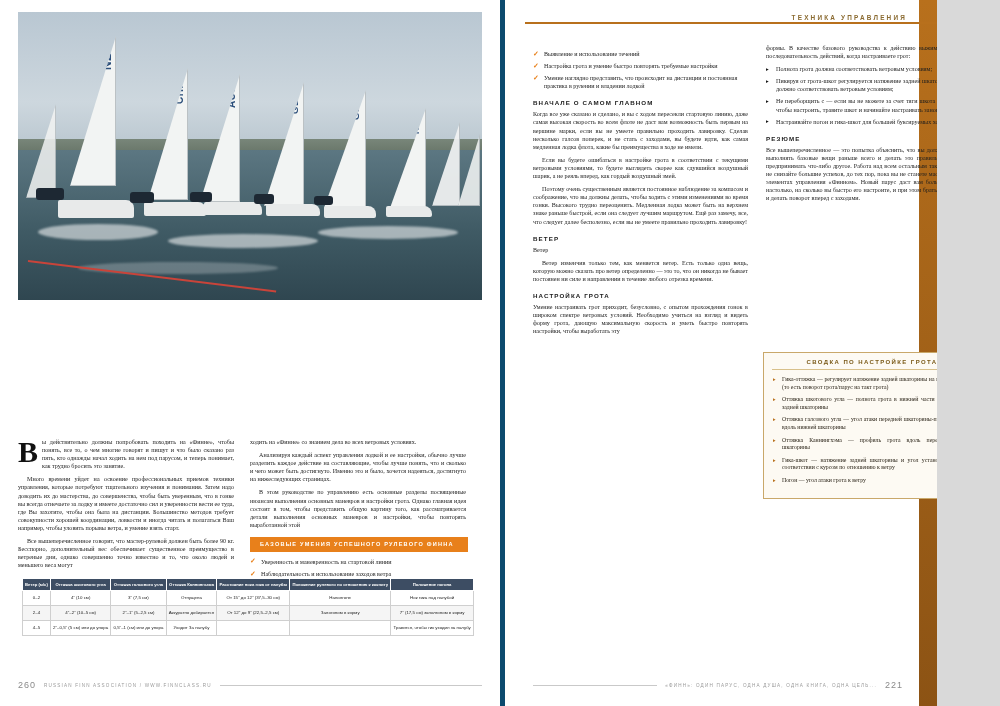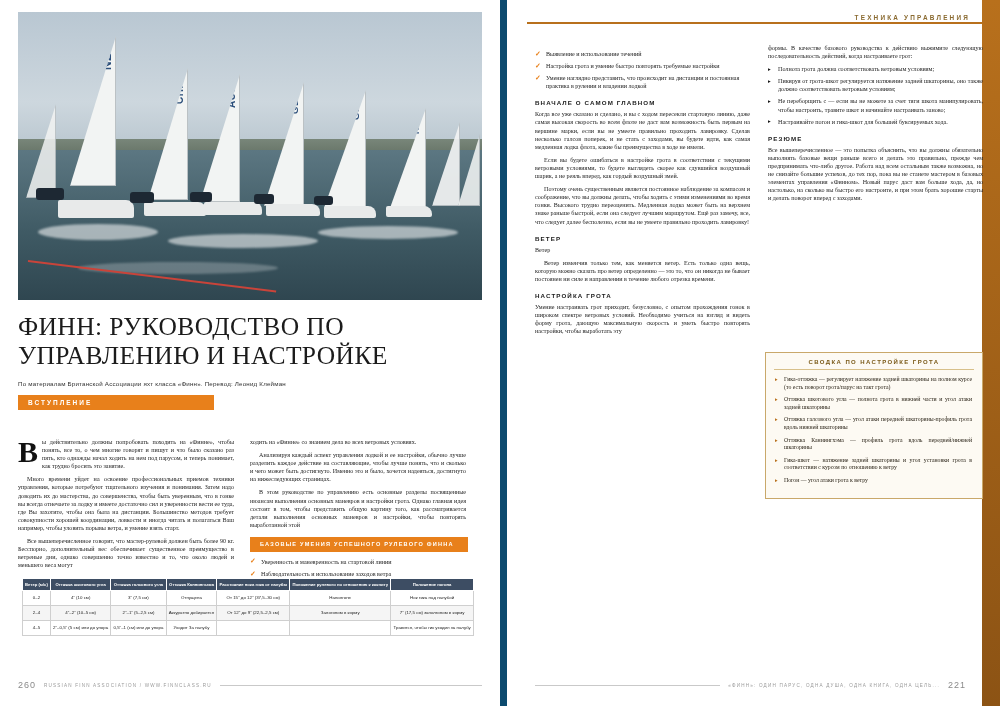--- a/index.html
+++ b/index.html
@@ -15,21 +15,21 @@
     display:flex;
   }
   .page{
     position:relative;
     background:#ffffff;
     height:706px;
     box-sizing:border-box;
     overflow:hidden;
   }
   .page-left{width:500px;}
-  .page-right{width:500px;border-left:7px solid #0c4a6e;}
+  .page-right{width:437px;border-left:5px solid #0c4a6e;}
 
   
   .photo{
     position:absolute;left:18px;top:12px;width:464px;height:288px;
     background:linear-gradient(#8fa4b4 0%, #93a8b6 40%, #7e939f 72%, #5d727c 100%);
     overflow:hidden;
   }
   .sky{position:absolute;left:0;top:0;width:100%;height:52%;
     background:linear-gradient(#b9c7d2,#cdd7de 60%,#b4c2cb);}
   .sea{position:absolute;left:0;top:48%;width:100%;height:52%;
@@ -214,25 +214,20 @@
       <div class="sailor" style="left:296px;top:184px;width:19px;height:9px;"></div>
       <div class="hull" style="left:368px;top:194px;width:46px;height:11px;"></div>
 
       <div class="foam" style="left:20px;top:212px;width:120px;height:16px;"></div>
       <div class="foam" style="left:150px;top:222px;width:150px;height:14px;"></div>
       <div class="foam" style="left:300px;top:214px;width:140px;height:13px;"></div>
       <div class="foam" style="left:60px;top:250px;width:200px;height:12px;opacity:.45;"></div>
       <div class="rope" style="left:10px;top:248px;width:250px;transform:rotate(7deg);"></div>
     </div>
 
-    <div class="title-block">
-      <h1 class="main-title">ФИНН: РУКОВОДСТВО ПО УПРАВЛЕНИЮ И НАСТРОЙКЕ</h1>
-      <div class="byline">По материалам Британской Ассоциации яхт класса «Финн». Перевод: Леонид Клейман</div>
-      <div class="orangebar">ВСТУПЛЕНИЕ</div>
-    </div>
 
     <div class="cols-left">
       <div class="col">
         <p class="body"><span class="dropcap">В</span><span>ы действительно должны попробовать походить на «Финне», чтобы понять, все то, о чем многие говорят и пишут и что было сказано раз пять, кто однажды начал ходить на нем под парусом, и теперь понимает, как трудно бросить это занятие.</span></p>
         <p class="body indent">Много времени уйдет на освоение профессиональных приемов техники управления, которые потребуют тщательного изучения и понимания. Затем надо доводить их до мастерства, до совершенства, чтобы быть уверенным, что в гонке вы всегда отнечаете за лодку и имеете достаточно сил и уверенности вести ее туда, где Вы захотите, чтобы она была на дистанции. Большинство методов требует совокупности хорошей координации, ловкости и иногда читать и полагаться Ваш например, чтобы уловить порывы ветра, и умение взять старт.</p>
         <p class="body indent">Все вышеперечисленное говорит, что мастер-рулевой должен быть более 90 кг. Бесспорно, дополнительный вес обеспечивает существенное преимущество в ветреные дни, однако совершенно точно известно и то, что около людей и меньшего веса могут</p>
       </div>
       <div class="col">
         <p class="body">ходить на «Финне» со знанием дела во всех ветровых условиях.</p>
         <p class="body indent">Анализируя каждый аспект управления лодкой и ее настройки, обычно лучше разделить каждое действие на составляющие, чтобы лучше понять, что и сколько и чего может быть достигнуто. Именно это и было, хочется надеяться, достигнуто на нижеследующих страницах.</p>

